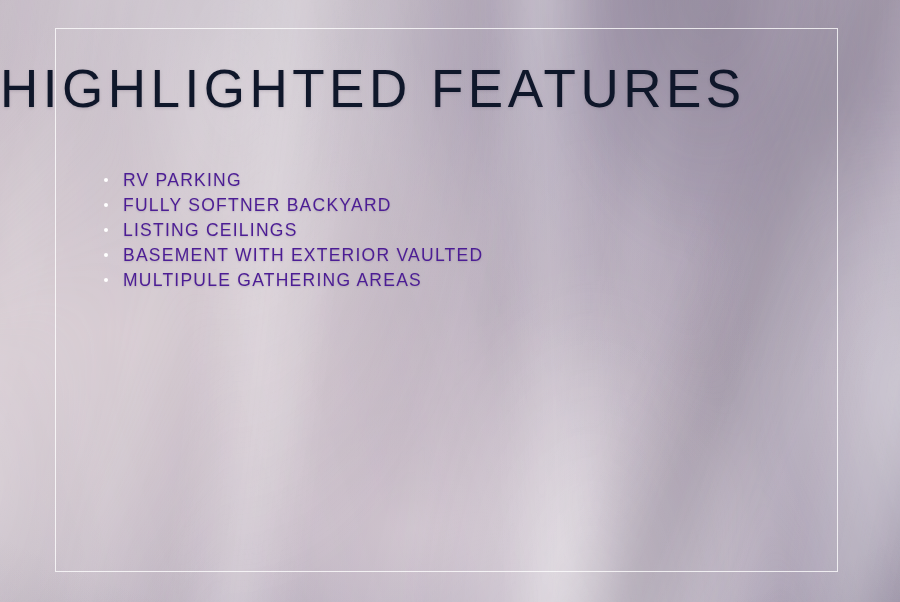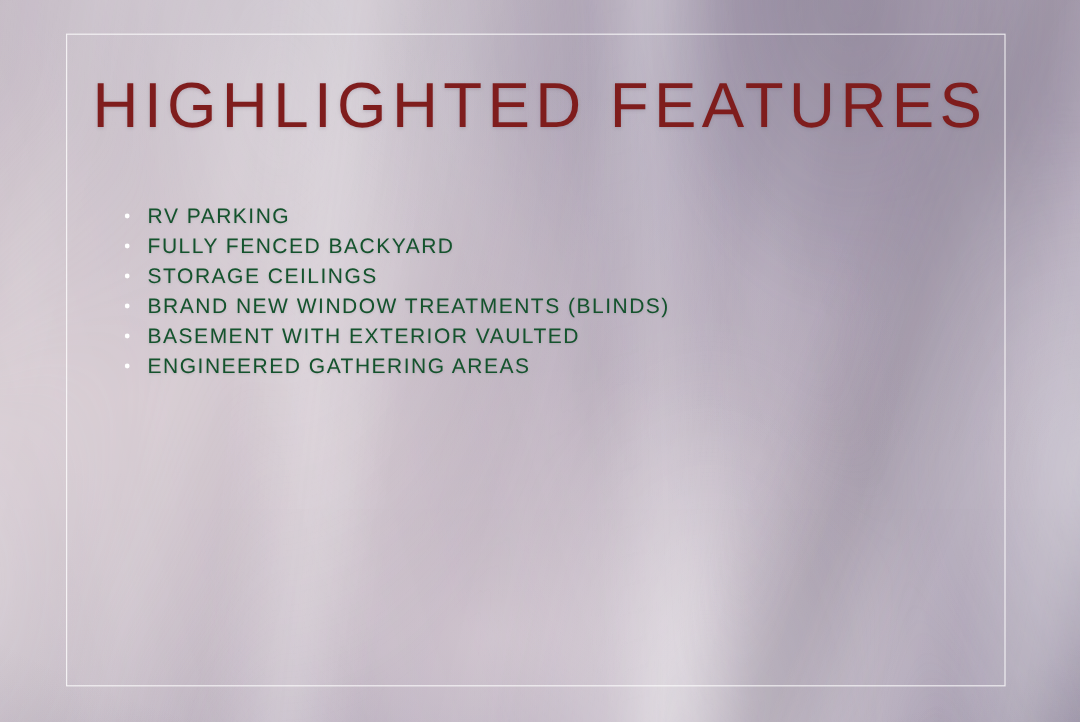--- a/index.html
+++ b/index.html
@@ -105,22 +105,22 @@
   .content {
     position: absolute;
     inset: 0;
   }
 
   .title {
     position: absolute;
     top: 62px;
     left: 0;
     width: 900px;
-    text-align: center;
-    color: #7f1d1d;
+    text-align: left;
+    color: #0f172a;
     font-size: 53px;
     font-weight: 300;
     letter-spacing: 4.5px;
     line-height: 1;
     white-space: nowrap;
     text-shadow: 0 1px 3px rgba(90,78,100,0.25);
   }
 
   .feature-list {
     position: absolute;
@@ -129,21 +129,21 @@
     width: 700px;
     margin: 0;
     padding: 0;
     list-style: none;
   }
 
   .feature-item {
     position: relative;
     padding-left: 19px;
     margin: 0 0 0.5px 0;
-    color: #14532d;
+    color: #4c1d95;
     font-size: 17.5px;
     font-weight: 400;
     letter-spacing: 1.25px;
     line-height: 24.6px;
     text-shadow: 0 1px 2px rgba(90,78,100,0.22);
   }
 
   .feature-item::before {
     content: "";
     position: absolute;
@@ -167,21 +167,20 @@
   <div class="silk-fold fold-d"></div>
   <div class="silk-vignette"></div>
 
   <div class="frame"></div>
 
   <div class="content">
     <div class="title">HIGHLIGHTED FEATURES</div>
 
     <ul class="feature-list">
       <li class="feature-item">RV PARKING</li>
-      <li class="feature-item">FULLY FENCED BACKYARD</li>
-      <li class="feature-item">STORAGE CEILINGS</li>
-      <li class="feature-item">BRAND NEW WINDOW TREATMENTS (BLINDS)</li>
+      <li class="feature-item">FULLY SOFTNER BACKYARD</li>
+      <li class="feature-item">LISTING CEILINGS</li>
       <li class="feature-item">BASEMENT WITH EXTERIOR VAULTED</li>
-      <li class="feature-item">ENGINEERED GATHERING AREAS</li>
+      <li class="feature-item">MULTIPULE GATHERING AREAS</li>
     </ul>
   </div>
 
 </div>
 
 </body></html>

